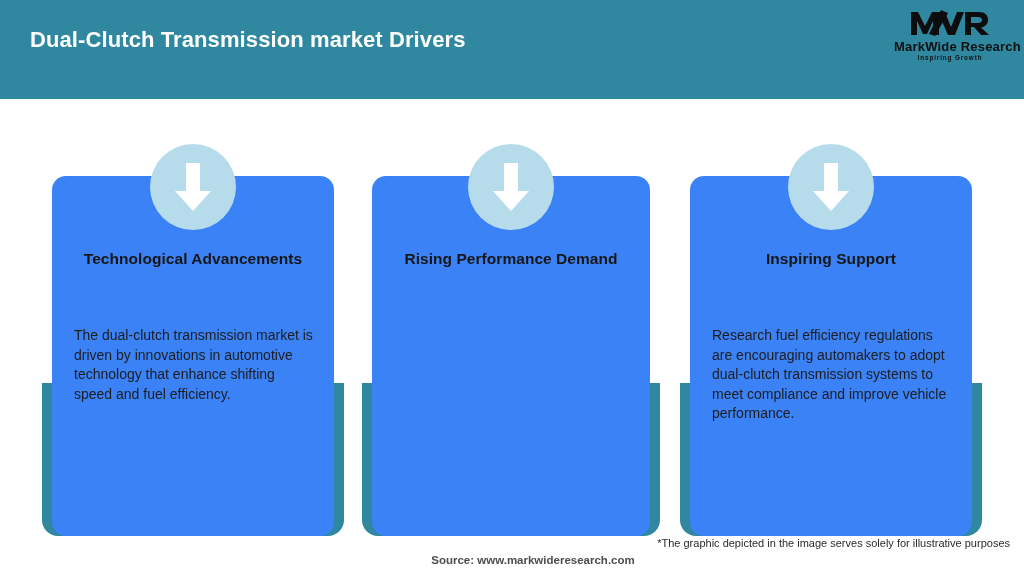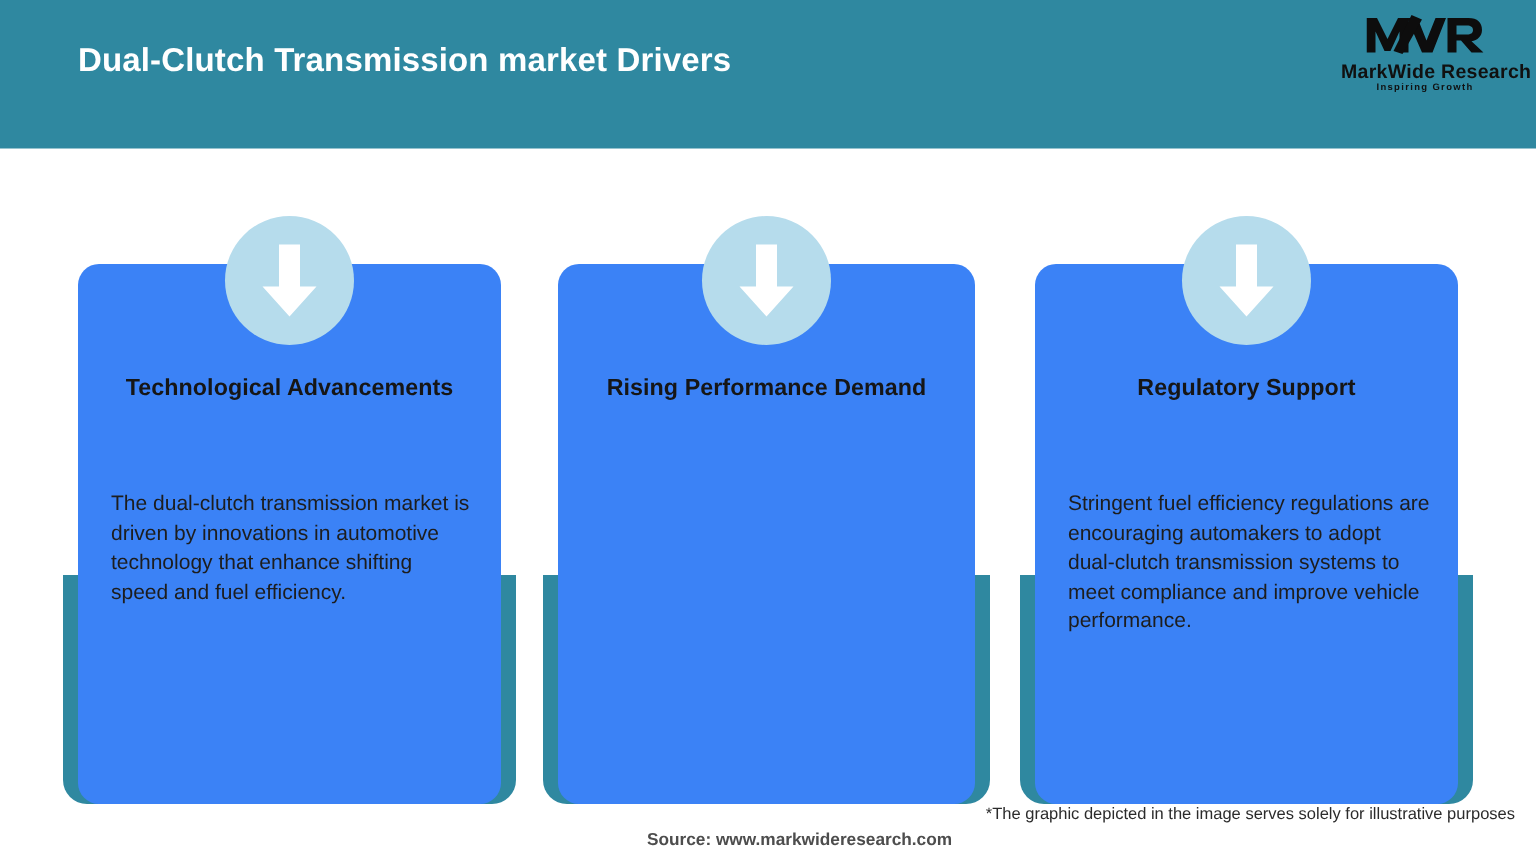--- a/index.html
+++ b/index.html
@@ -19,21 +19,21 @@
   .header {
     position: absolute;
     left: 0;
     top: 0;
     width: 1024px;
     height: 99px;
     background: #2f88a0;
   }
   .header-title {
     position: absolute;
-    left: 52px;
+    left: 30px;
     top: 27px;
     font-size: 22px;
     font-weight: bold;
     color: #ffffff;
     letter-spacing: 0.1px;
     white-space: nowrap;
   }
 
   
   .logo {
@@ -222,22 +222,22 @@
     <div class="icon-circle">
       <svg width="40" height="52" viewBox="0 0 40 52" aria-hidden="true">
         <polygon points="13,2 27,2 27,30 38,30 20,50 2,30 13,30" fill="#ffffff"></polygon>
       </svg>
     </div>
   </div>
 
   <div class="col col-2">
     <div class="bracket"></div>
     <div class="card">
-      <div class="card-title">Regulatory Support</div>
-      <div class="card-body">Stringent fuel efficiency regulations are encouraging automakers to adopt dual-clutch transmission systems to meet compliance and improve vehicle performance.</div>
+      <div class="card-title">Inspiring Support</div>
+      <div class="card-body">Research fuel efficiency regulations are encouraging automakers to adopt dual-clutch transmission systems to meet compliance and improve vehicle performance.</div>
     </div>
     <div class="icon-circle">
       <svg width="40" height="52" viewBox="0 0 40 52" aria-hidden="true">
         <polygon points="13,2 27,2 27,30 38,30 20,50 2,30 13,30" fill="#ffffff"></polygon>
       </svg>
     </div>
   </div>
 
 </div>
 

